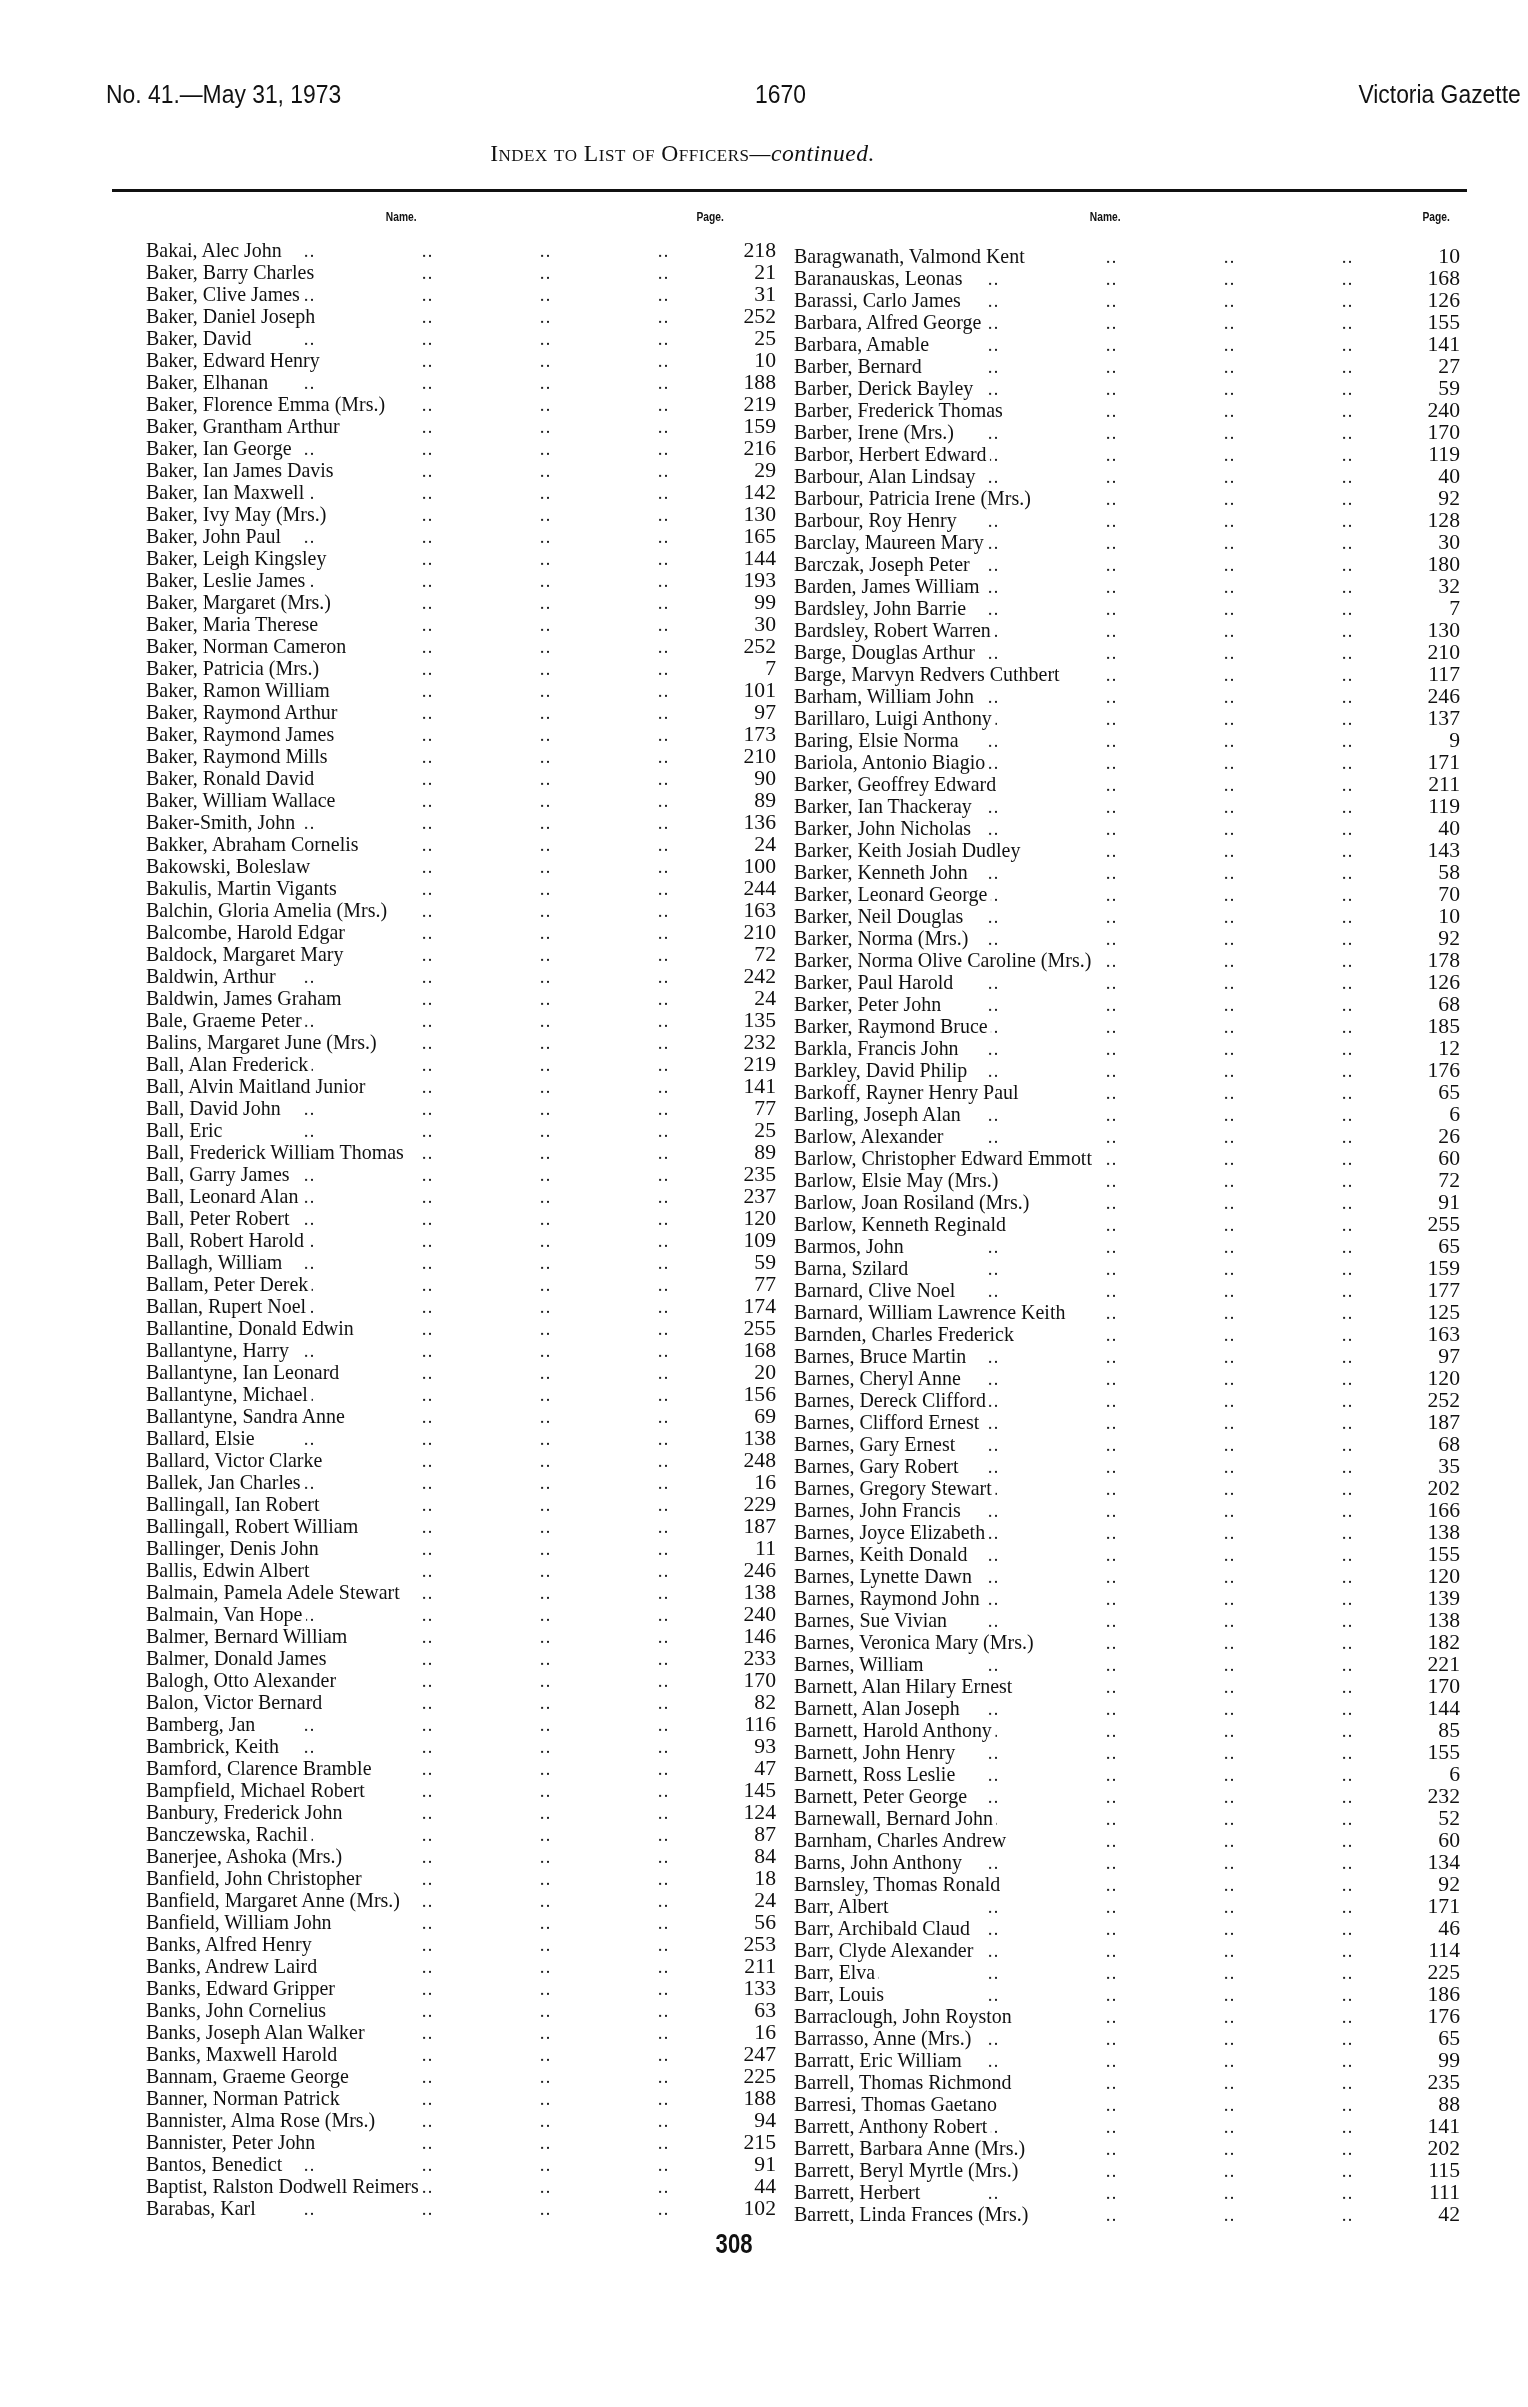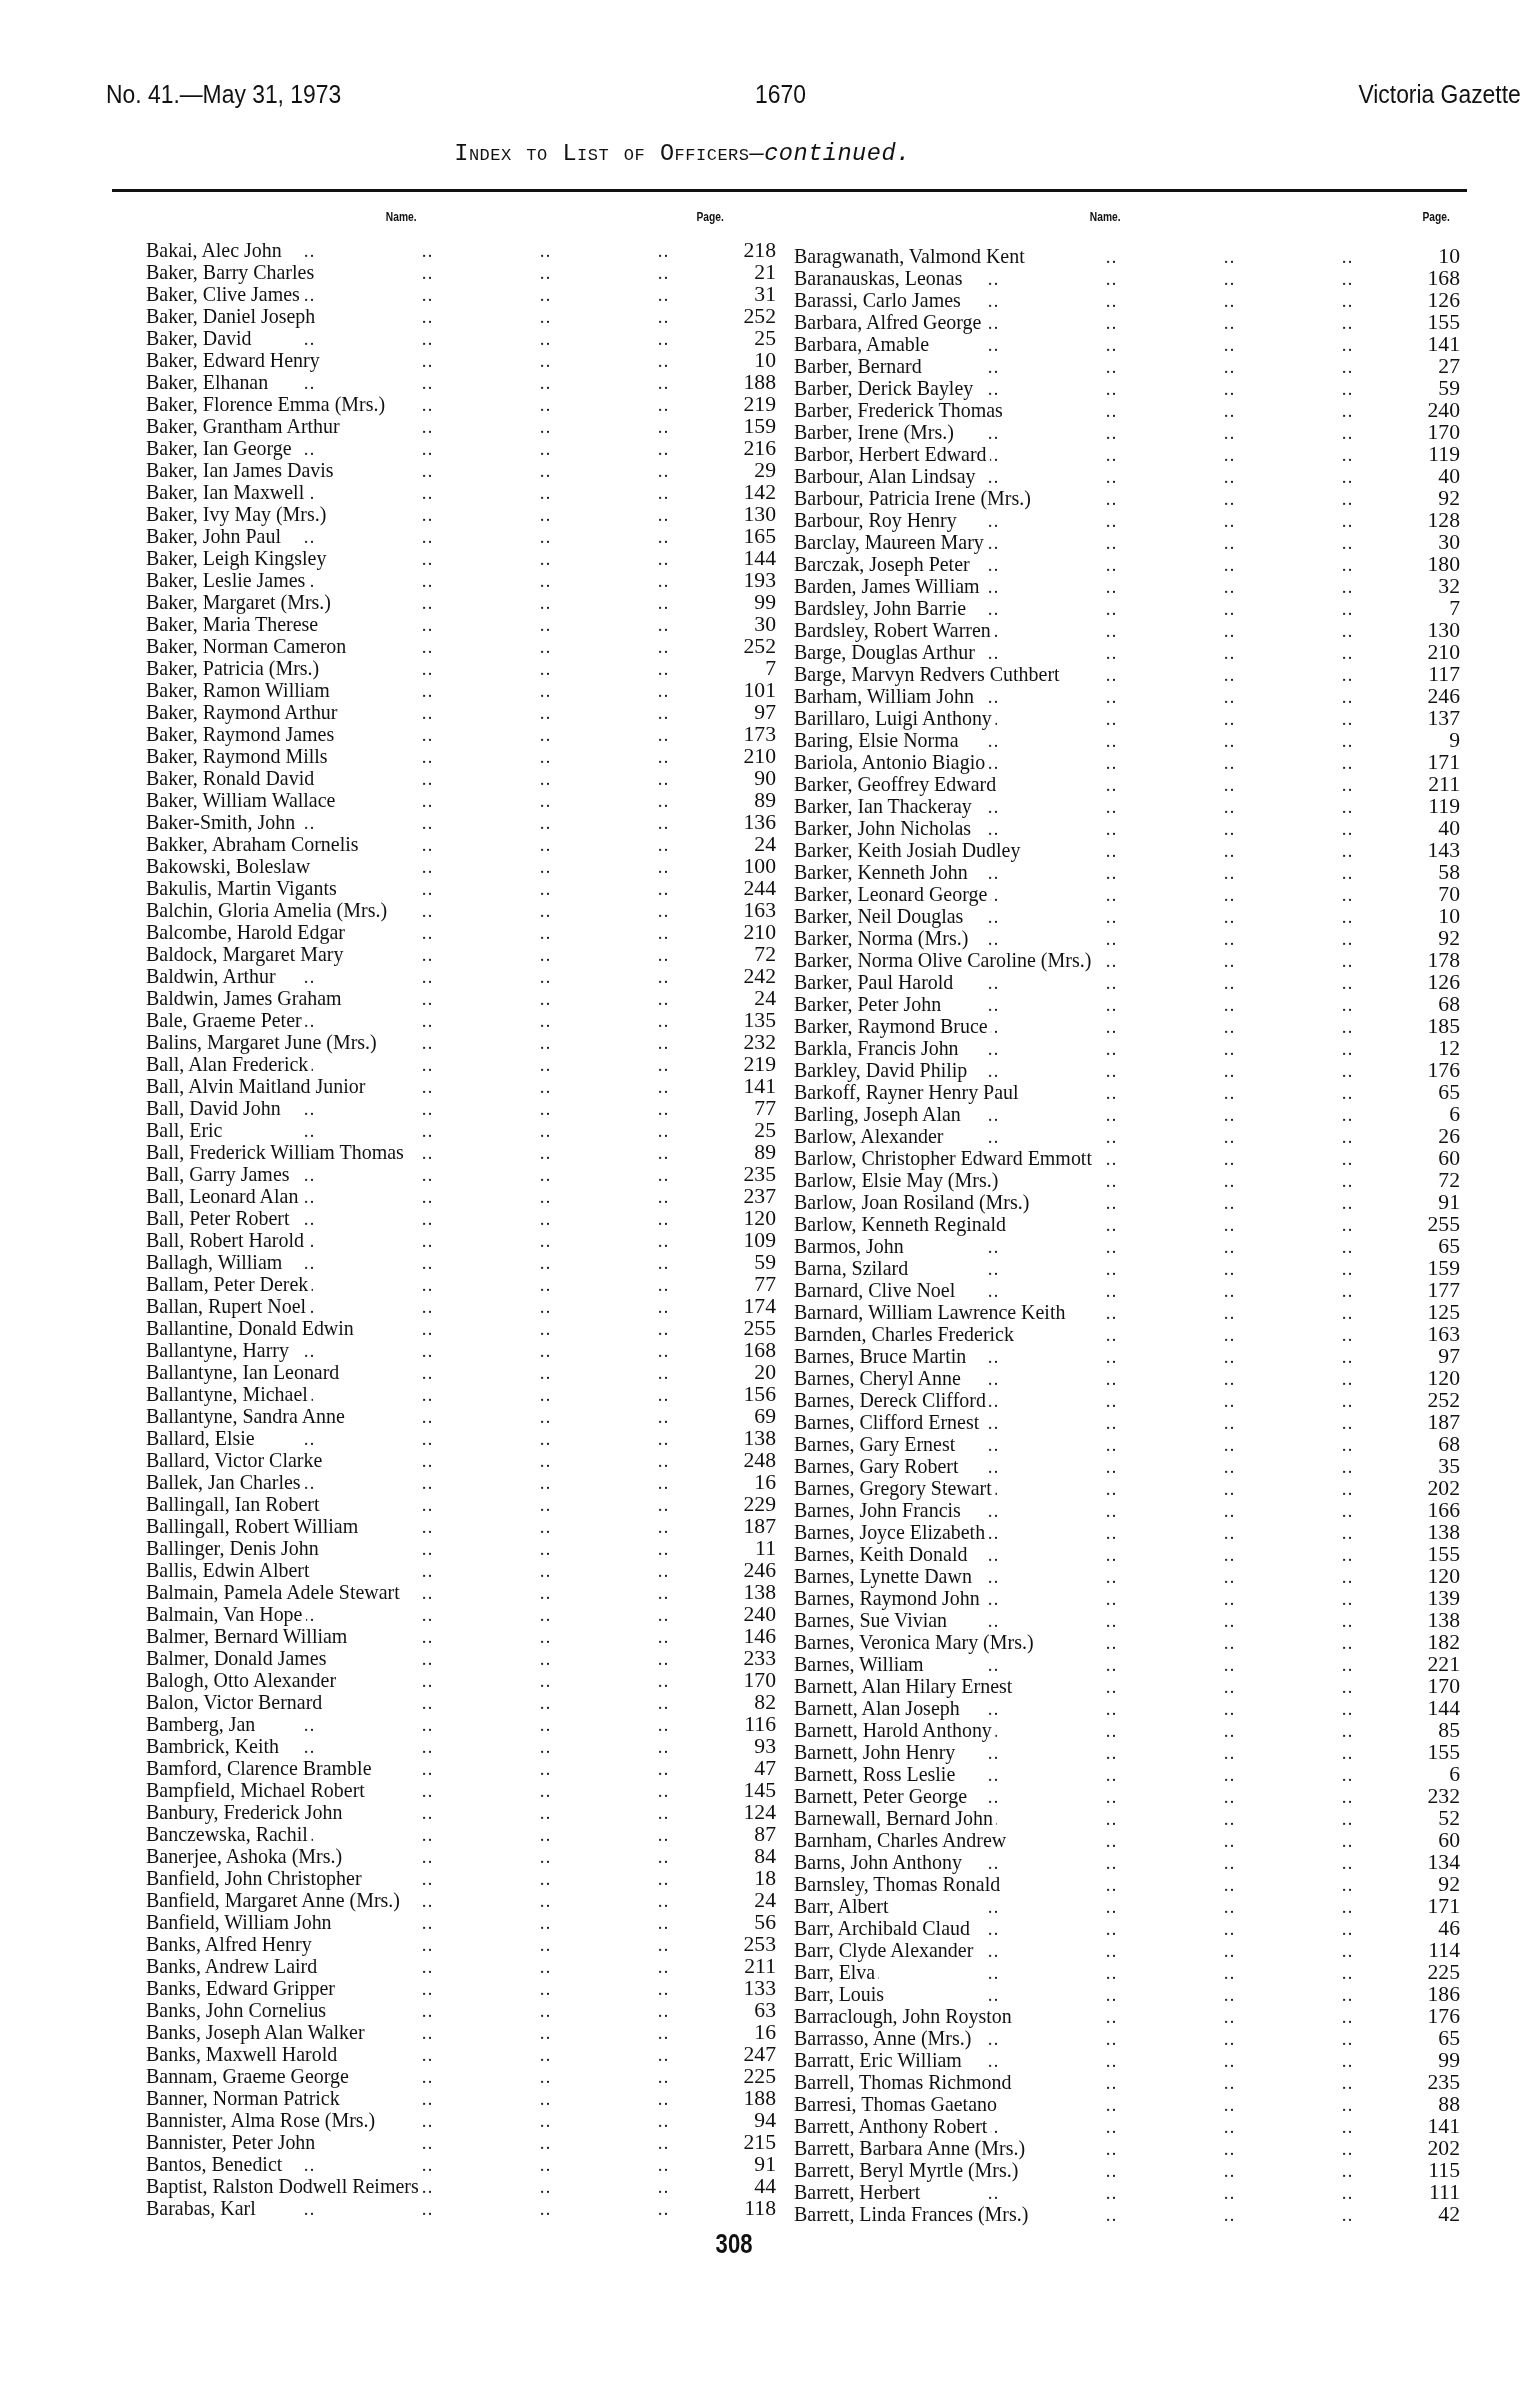--- a/index.html
+++ b/index.html
@@ -6,21 +6,21 @@
   body {
     width: 1529px; height: 2408px; position: relative; overflow: hidden;
     font-family: "Liberation Serif", "DejaVu Serif", serif; color: #111;
   }
   .hdr { position: absolute; top: 79px; font-size: 26.6px; font-family: "Liberation Sans", "DejaVu Sans", sans-serif; transform: scaleX(0.86); transform-origin: left top; }
   .hdr.left { left: 106px; }
   .hdr.center { left: 755px; }
   .hdr.right { right: 7.9px; transform-origin: right top; }
   .title {
     position: absolute; top: 140px; left: 0; width: 1365px; text-align: center;
-    font-size: 23.6px; letter-spacing: 0.5px; font-family: Liberation Mono, monospace;
+    font-size: 23.6px; letter-spacing: 0.5px;
   }
   .title .sc { font-variant: small-caps; }
   .title .it { font-style: italic; }
   .rule { position: absolute; top: 189px; left: 112px; width: 1355px; height: 3px; background: #111; }
   .colhead { position: absolute; top: 209px; font-size: 12.8px; font-weight: bold; font-family: "Liberation Sans", "DejaVu Sans", sans-serif; transform: scaleX(0.8); }
   .col { position: absolute; top: 240px; }
   .col.left { left: 110px; width: 630px; margin-left: 36px; }
   .col.right { left: 794px; width: 666px; top: 246px; }
   .row {
     position: relative; height: 22px; line-height: 21.7px; font-size: 21.7px;
@@ -497,21 +497,21 @@
       <span class="page">91</span>
     </div>
     <div class="row">
       <span class="dots"></span>
       <span class="name">Baptist, Ralston Dodwell Reimers</span>
       <span class="page">44</span>
     </div>
     <div class="row">
       <span class="dots"></span>
       <span class="name">Barabas, Karl</span>
-      <span class="page">118</span>
+      <span class="page">102</span>
     </div>
   </div>
 <div class="col right" id="right-col">
     <div class="row">
       <span class="dots"></span>
       <span class="name">Baragwanath, Valmond Kent</span>
       <span class="page">10</span>
     </div>
     <div class="row">
       <span class="dots"></span>

